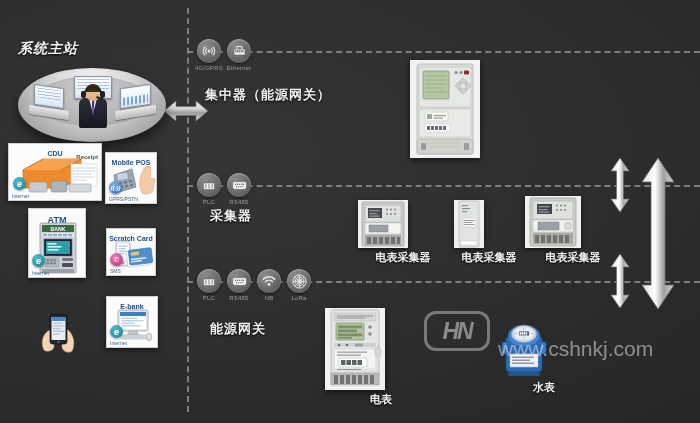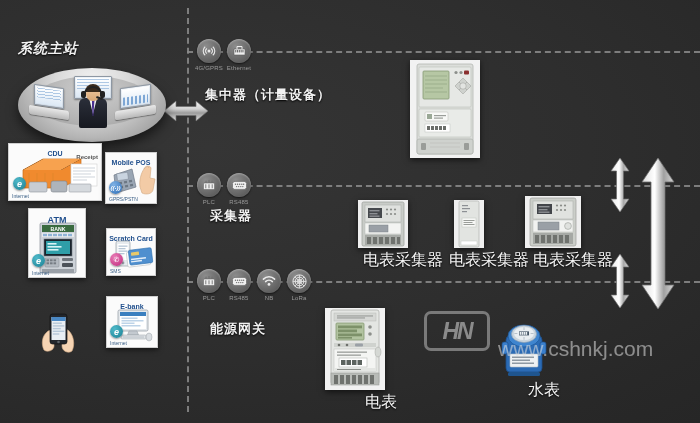--- a/index.html
+++ b/index.html
@@ -152,37 +152,37 @@
     display:flex; align-items:center; justify-content:center;
     box-shadow:0 1px 2px rgba(0,0,0,.4);
   }
   .ebadge.pink{ background:radial-gradient(circle at 35% 30%,#e87bb5,#c02a7e); }
   .ebadge.blue{ background:radial-gradient(circle at 35% 30%,#7fb2e5,#2b6bb5); }
 
   
   .device{ position:absolute; }
   .device .caption{
     position:absolute; left:50%; transform:translateX(-50%);
-    font-size:16px; font-weight:normal; color:#f5f5f5; white-space:nowrap;
+    font-size:11px; font-weight:bold; color:#f5f5f5; white-space:nowrap;
     text-shadow:0 1px 2px #000;
     padding-left:40px;
   }
   .photo{
     position:absolute; background:#f4f4f4;
     box-shadow:0 2px 6px rgba(0,0,0,.6);
   }
 
   
   #watermark{
     position:absolute; left:424px; top:305px; width:270px; height:64px;
     opacity:.55; pointer-events:none;
   }
   #wm-logo{
     position:absolute; left:0; top:6px; width:66px; height:40px;
-    border:3px solid #b9b9b9; border-radius:7px;
+    border:3px solid #b9b9b9; border-radius:12px;
     display:flex; align-items:center; justify-content:center;
   }
   #wm-logo span{
     font-size:23px; font-weight:bold; font-style:italic; color:#d8d8d8;
     letter-spacing:-2px; line-height:1;
   }
   #wm-cn{
     position:absolute; left:74px; top:2px;
     font-size:25px; font-weight:bold; color:#e6e6e6; letter-spacing:2px;
     white-space:nowrap;
@@ -198,21 +198,21 @@
 <div id="bg-vignette"></div>
 
 <div class="v-dash" style="left:187px; top:8px; height:404px;"></div>
 
 <div class="h-dash" style="left:187px; top:51px; width:513px;"></div>
 <div class="h-dash" style="left:187px; top:185px; width:513px;"></div>
 <div class="h-dash" style="left:187px; top:281px; width:513px;"></div>
 
 <div class="zone-title" id="title-system" style="left:18px; top:40px;">系统主站</div>
 
-<div class="zone-title" style="left:205px; top:86px;">集中器（计量设备）</div>
+<div class="zone-title" style="left:205px; top:86px;">集中器（能源网关）</div>
 
 <div class="zone-title" style="left:210px; top:207px;">采集器</div>
 
 <div class="zone-title" style="left:210px; top:320px;">能源网关</div>
 
 <div class="proto-group" style="left:196px; top:39px;">
   <div class="proto">
     <div class="disc">
       <svg width="16" height="16" viewBox="0 0 16 16">
         <g fill="none" stroke="#e8e8e8" stroke-width="1.1">

